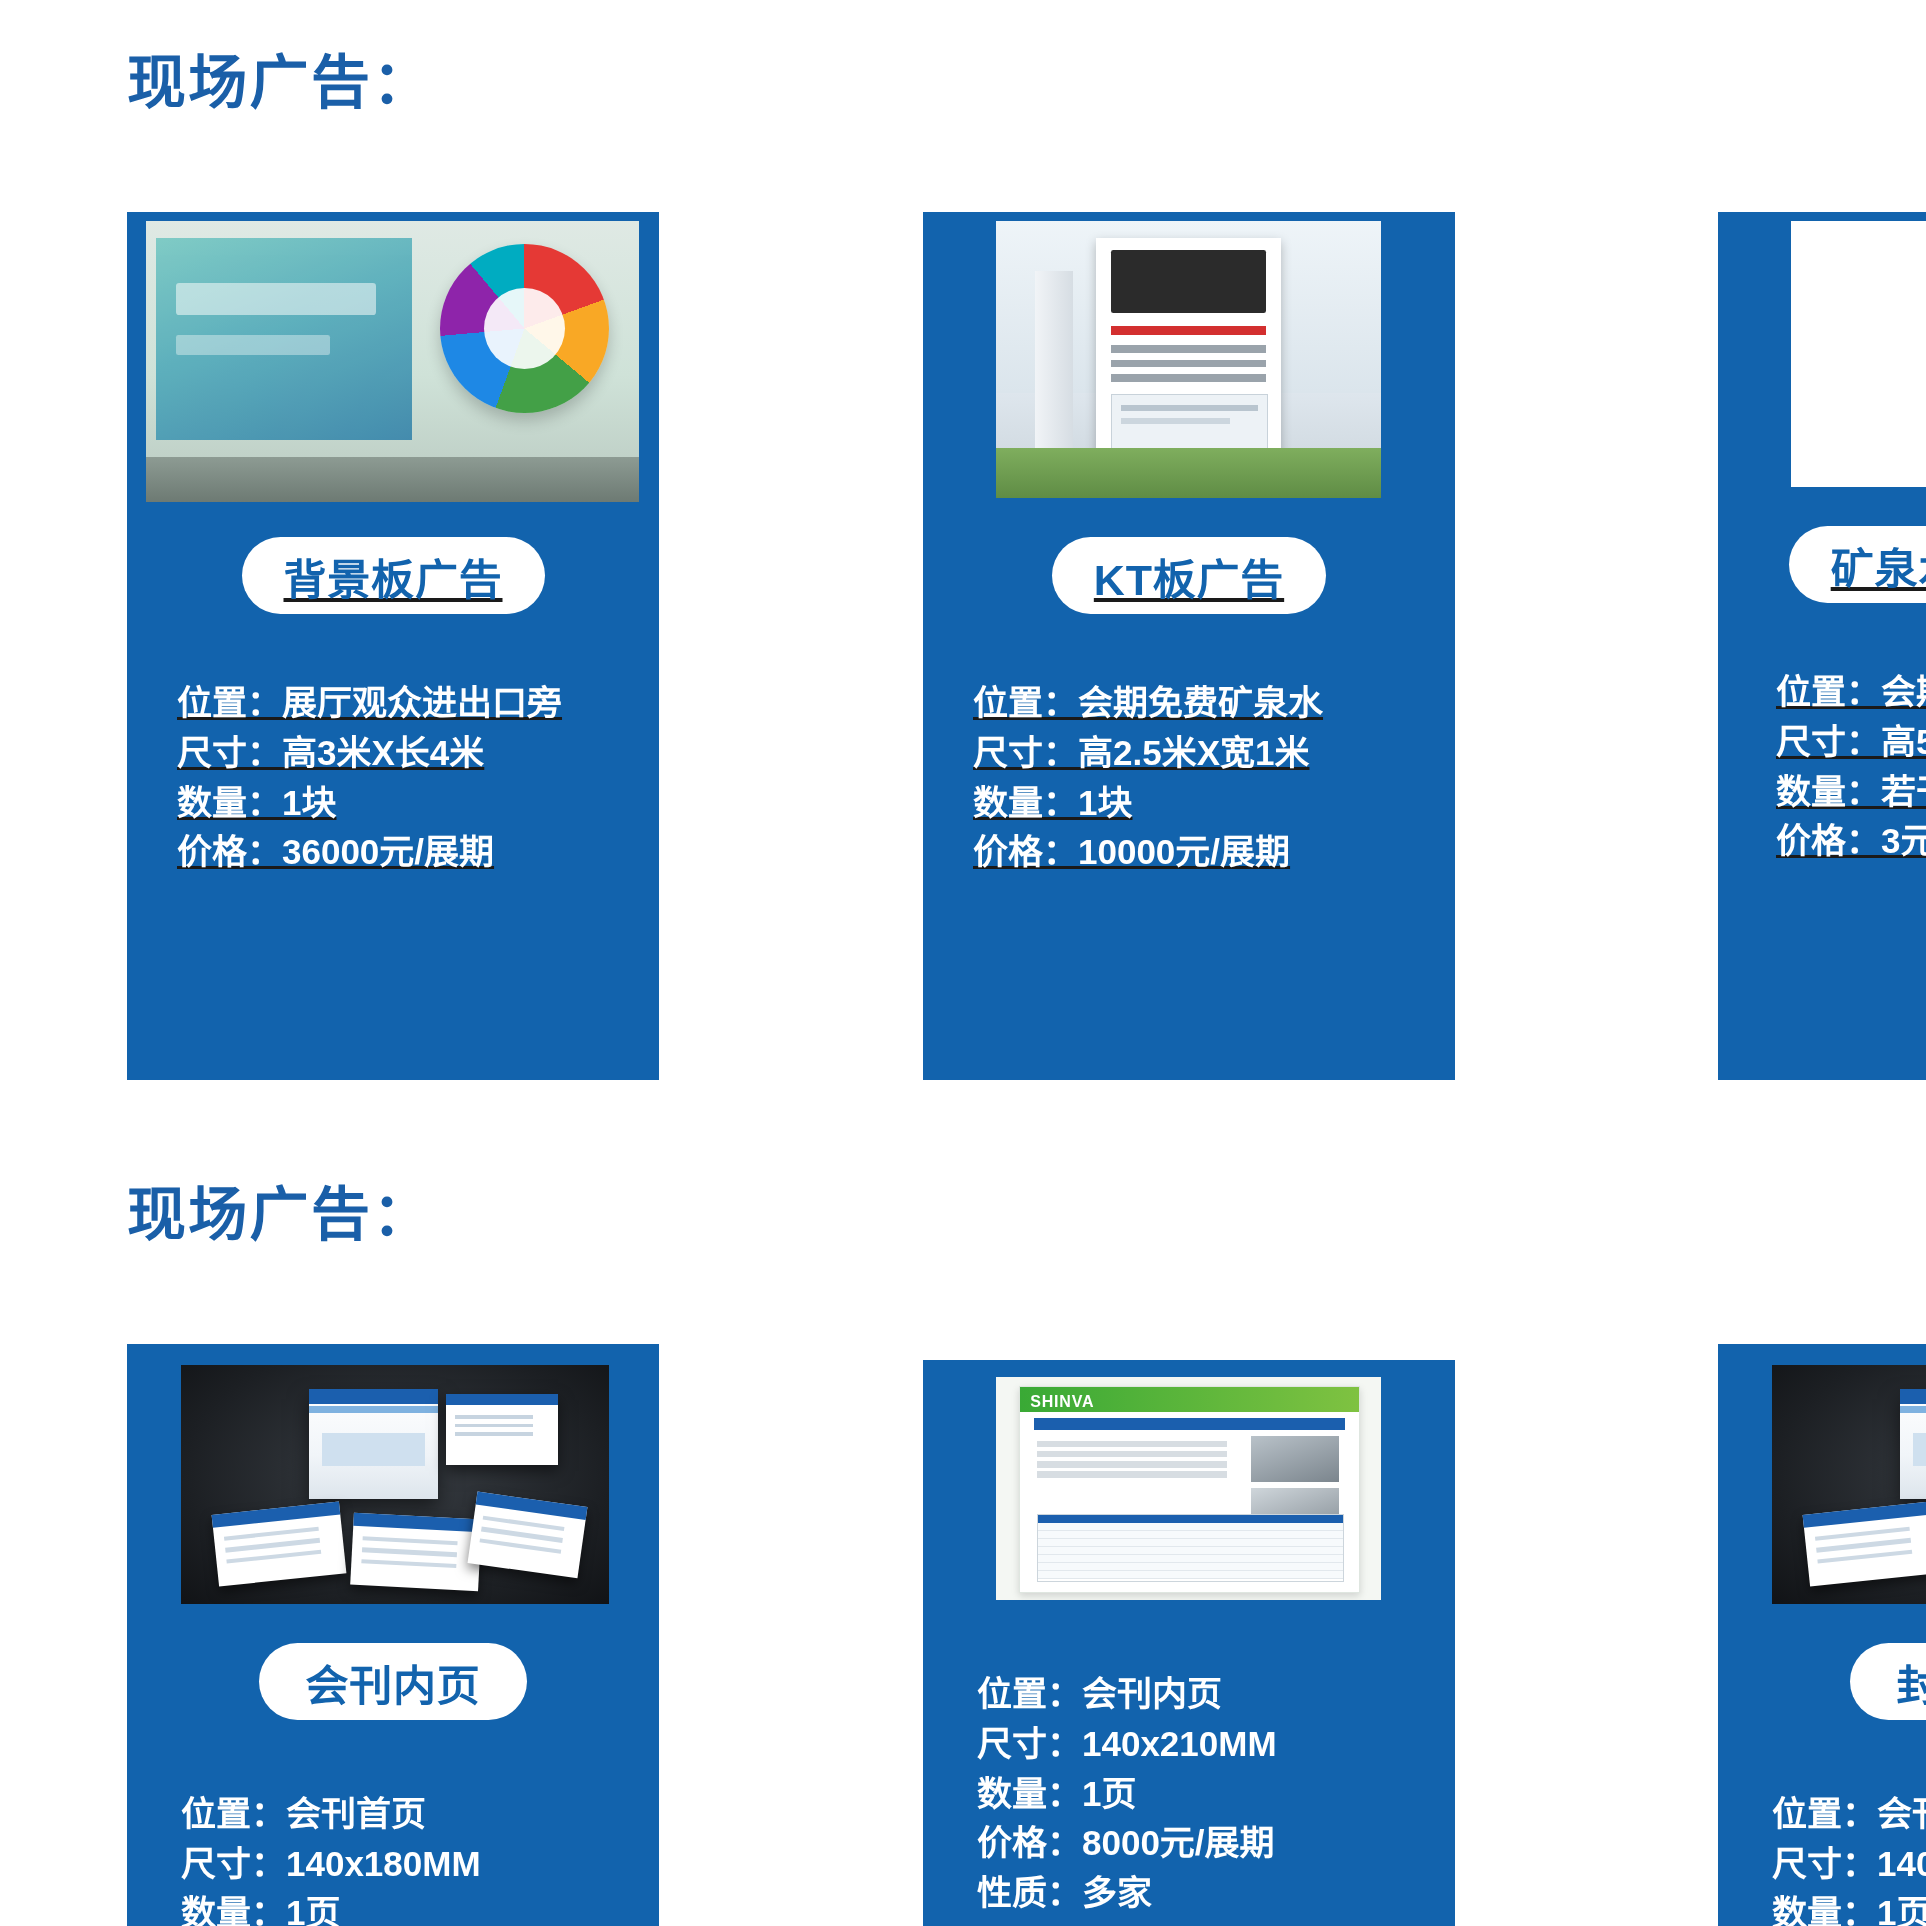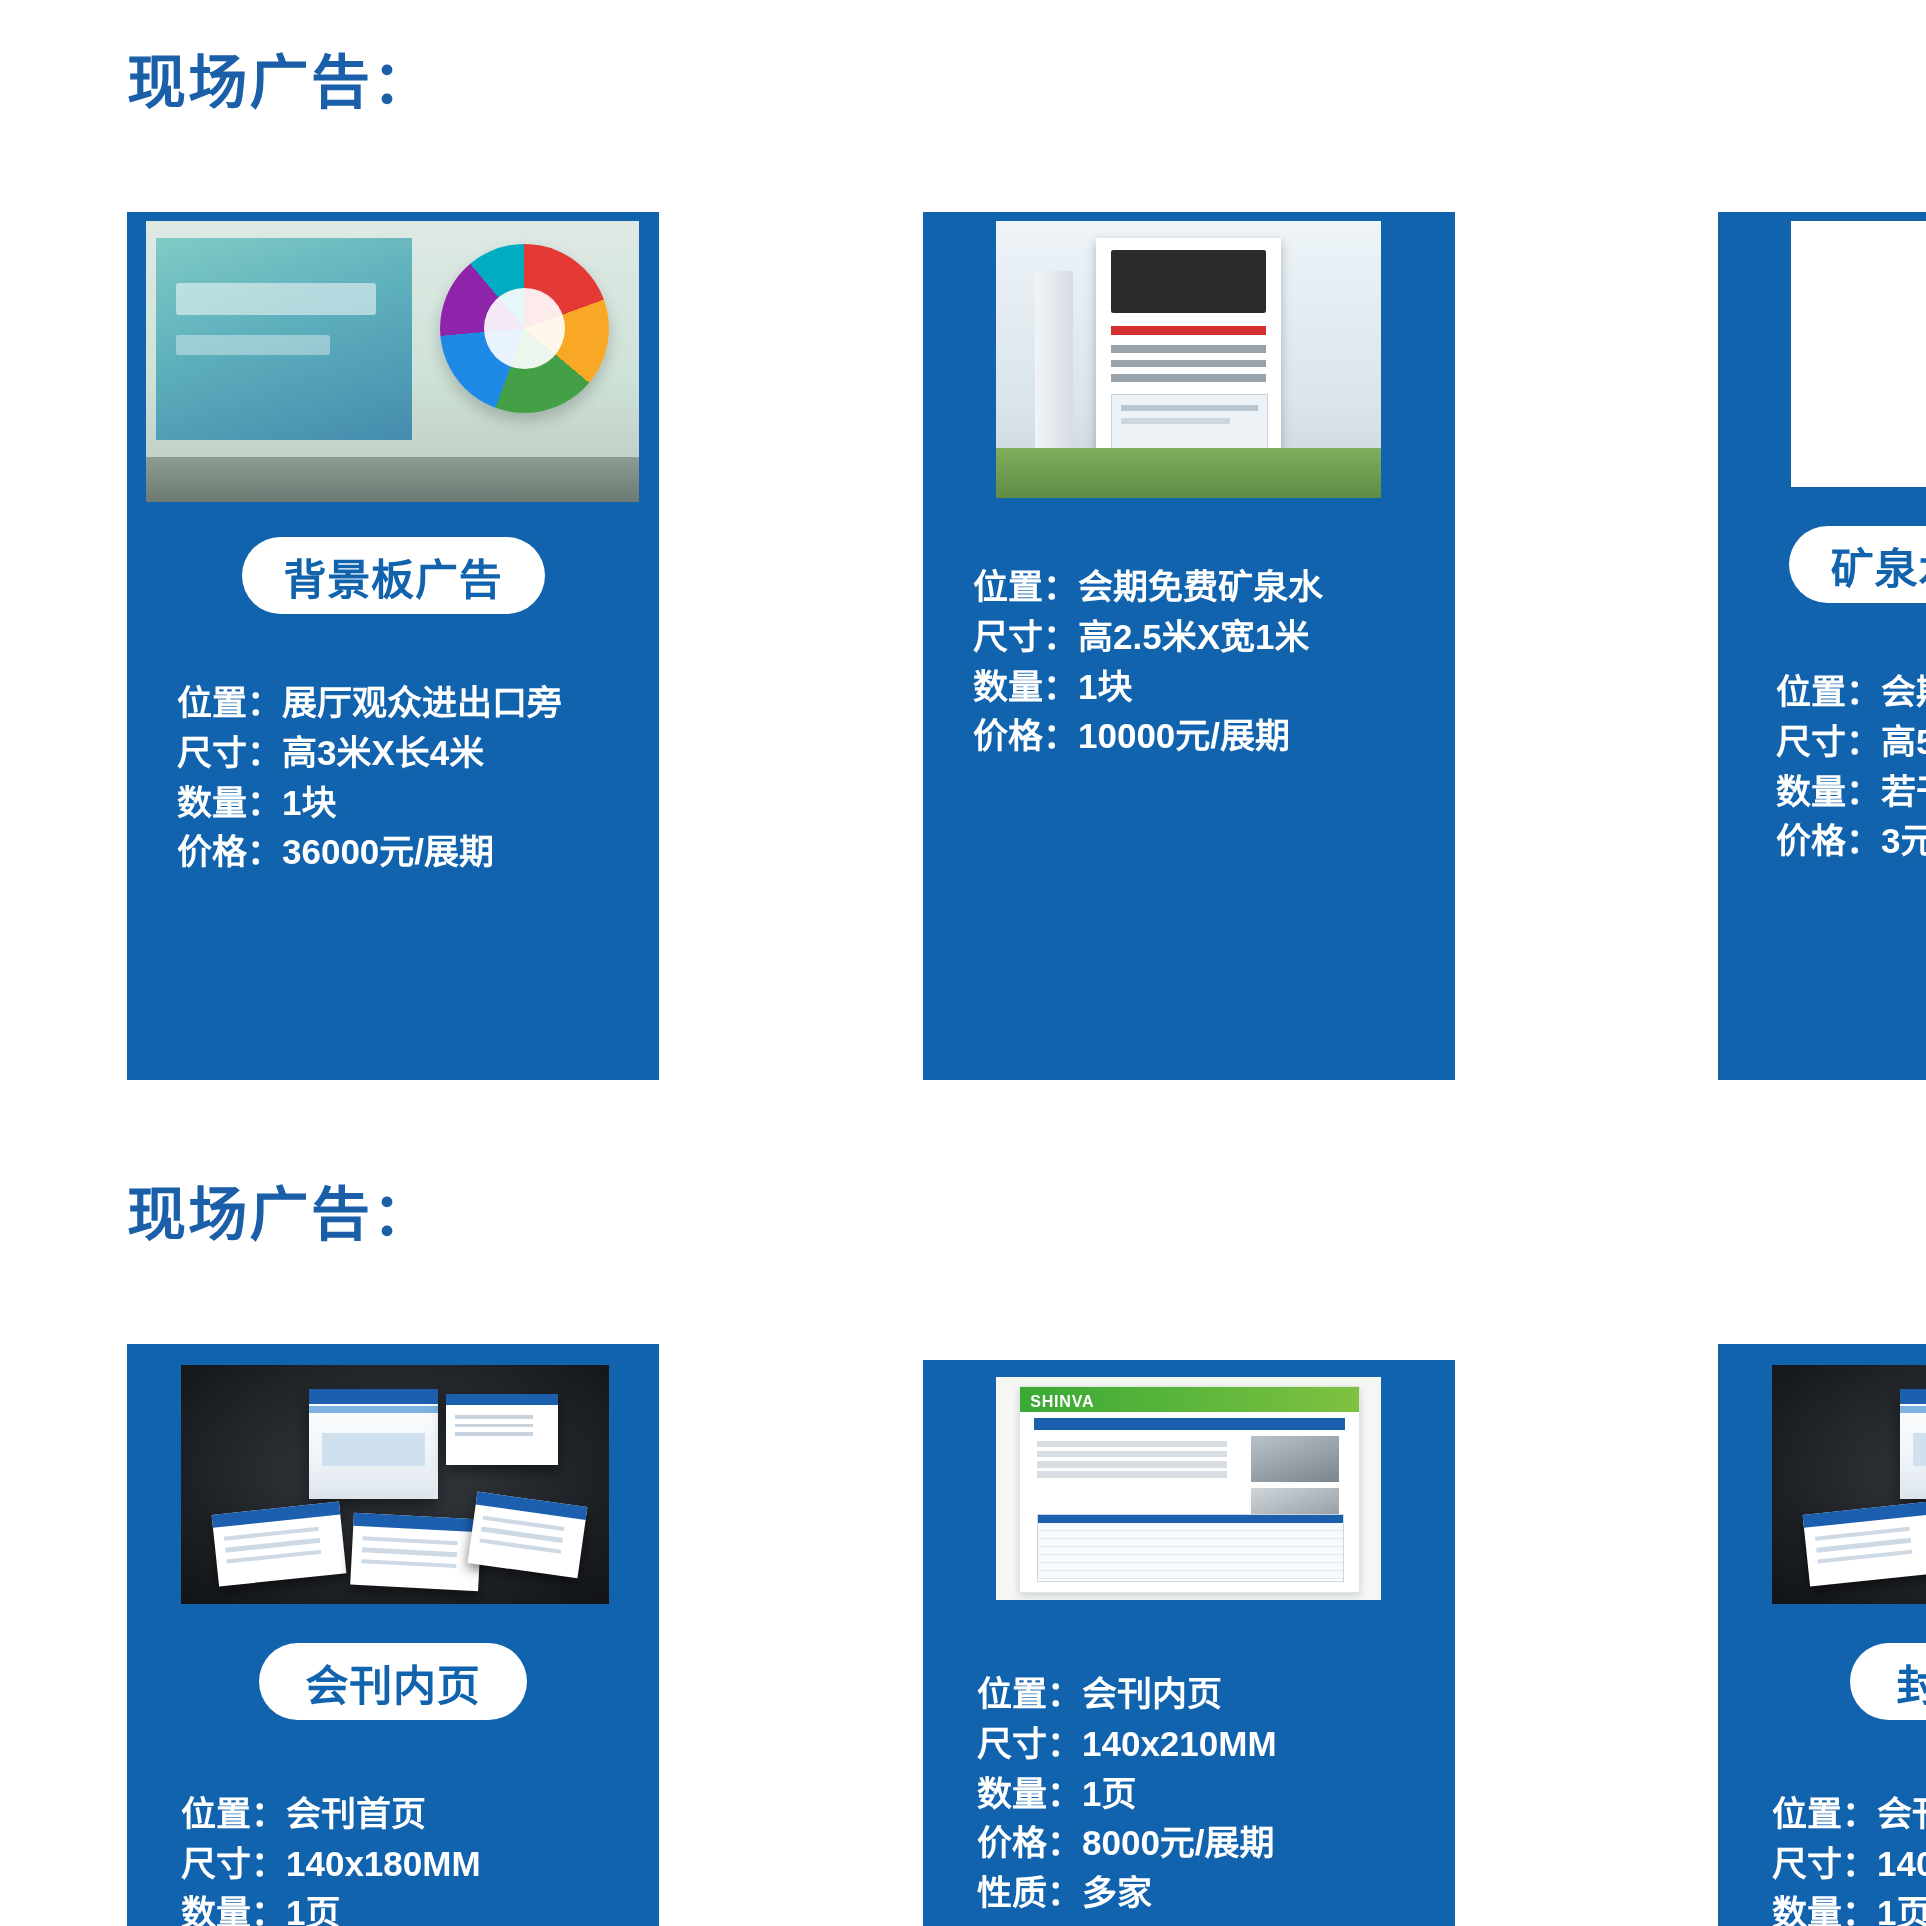--- a/index.html
+++ b/index.html
@@ -60,21 +60,21 @@
     color: #ffffff;
     font-weight: bold;
     line-height: 1.42;
     white-space: pre-line;
   }
 
   
   #section-live { position: absolute; left: 0; top: 0; width: 2446px; }
   #section-live .section-title { position: absolute; left: 127px; top: 54px; }
 
-  .live-card { width: 532px; height: 868px; }
+  .live-card { width: 532px; height: 868px; text-decoration: underline; }
   #live-card-0 { position: absolute; left: 127px;  top: 212px; }
   #live-card-1 { position: absolute; left: 923px; top: 212px; }
   #live-card-2 { position: absolute; left: 1718px; top: 212px; }
 
   .live-card .card-photo { margin: 0 auto; }
   #live-card-0 .card-photo { width: 493px; height: 281px; margin-left: 19px; margin-top: 9.2px; }
   #live-card-1 .card-photo { width: 385px; height: 277px; margin-left: 73px; margin-top: 9.2px; }
   #live-card-2 .card-photo { width: 385px; height: 266px; margin-left: 73px; margin-top: 9.2px; }
 
   #live-card-0 .pill-wrap { margin-top: 35px; }
@@ -252,20 +252,23 @@
           <div class="panel">
             <div class="top"></div>
             <div class="redline"></div>
             <div class="txt t1"></div>
             <div class="txt t2"></div>
             <div class="txt t3"></div>
             <div class="block"></div>
           </div>
           <div class="green"></div>
         </div>
+      </div>
+      <div class="pill-wrap">
+        <div class="pill">KT板广告</div>
       </div>
       <div class="specs">位置：会期免费矿泉水
 尺寸：高2.5米X宽1米
 数量：1块
 价格：10000元/展期</div>
     </div>
 
     <div class="card live-card" id="live-card-2">
       <div class="card-photo">
         <div class="ph bottle-photo">

